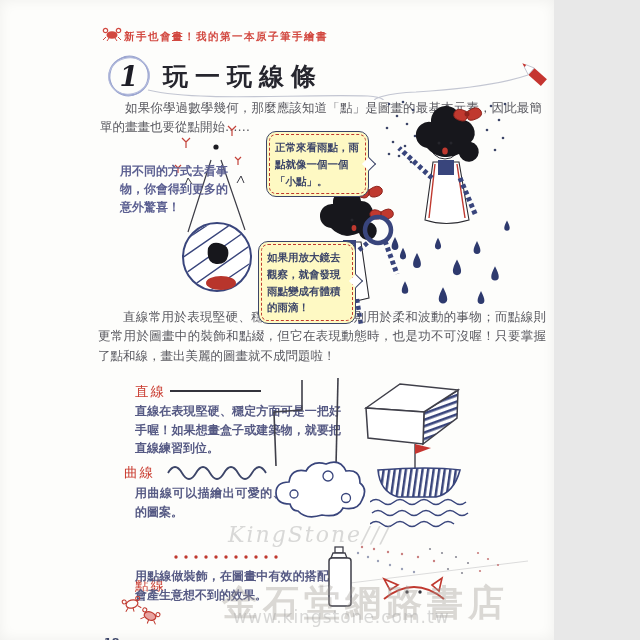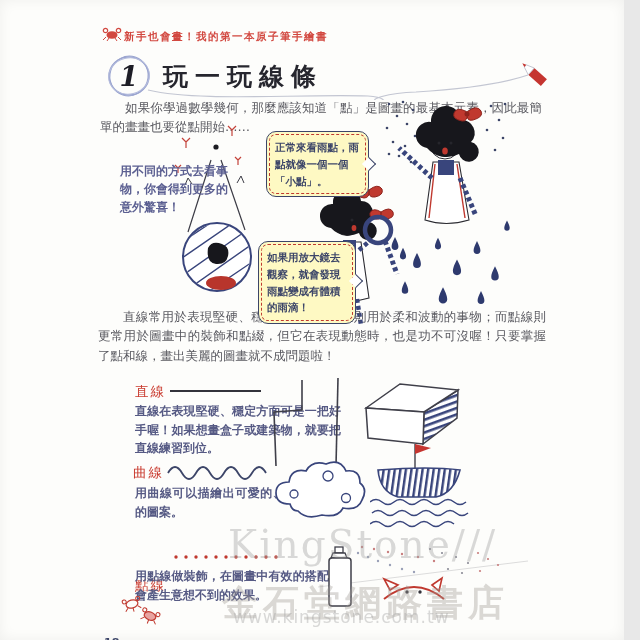--- a/index.html
+++ b/index.html
@@ -1,16 +1,16 @@
 <!DOCTYPE html>
 <html><head>
 <meta charset="utf-8">
 <style>
   html,body{margin:0;padding:0;background:#e8e8e8;}
-  .page{position:relative;width:624px;height:640px;background:#fdfdfb;overflow:hidden;
+  .page{position:relative;width:554px;height:640px;background:#fdfdfb;overflow:hidden;
         font-family:"DejaVu Sans","Liberation Sans",sans-serif;
         box-shadow:inset 0 0 14px rgba(0,0,0,.06);}
   .abs{position:absolute;}
   
   .series-title{left:124px;top:30px;font-size:10.5px;font-weight:700;color:#d24840;letter-spacing:1.5px;}
   
   .chapter-num{left:106px;top:53px;width:46px;height:46px;}
   .chapter-num text{font-family:"DejaVu Serif","Liberation Serif",serif;font-style:italic;font-weight:700;}
   .chapter-title{left:163px;top:60px;font-size:25px;font-weight:700;color:#26262e;letter-spacing:7px;text-align:right;}
   
@@ -23,21 +23,21 @@
   .bubble-inner{border:1.5px dashed #c0392f;border-radius:7px;padding:4px 5px;font-size:10.5px;line-height:1.6;color:#3c4568;font-weight:600;}
   .tail{position:absolute;right:-6px;top:42%;width:9px;height:9px;background:#fff;
         border-top:1.5px solid #3c4568;border-right:1.5px solid #3c4568;transform:rotate(45deg);}
   .bubble1{left:266px;top:131px;width:97px;}
   .bubble2{left:258px;top:241px;width:92px;}
   
   .sec-label{font-size:13.5px;font-weight:400;color:#c93a2e;letter-spacing:2px;}
   .sec-text{font-size:12px;line-height:1.55;color:#565a84;text-align:justify;font-weight:600;}
   
   .wm{color:rgba(165,165,165,.42);pointer-events:none;z-index:5;}
-  .wm-brand{left:228px;top:522px;font-size:39px;letter-spacing:2px;font-family:"DejaVu Serif","Liberation Serif",serif;}
+  .wm-brand{left:228px;top:522px;font-size:22px;font-style:italic;letter-spacing:2px;font-family:"DejaVu Serif","Liberation Serif",serif;}
   .wm-store{left:222px;top:579px;font-size:36px;font-weight:700;letter-spacing:5px;color:rgba(160,155,150,.38);}
   .wm-url{left:233px;top:607px;font-size:17px;letter-spacing:1px;color:rgba(170,170,170,.45);}
   .page-num{left:104px;top:604px;font-size:11px;color:#3c4568;font-weight:600;margin-top:32px;}
 </style>
 </head>
 <body>
 
 <div class="page">
 
   <svg width="0" height="0" style="position:absolute">
@@ -196,21 +196,21 @@
   <svg class="abs" style="left:264px;top:376px" width="92" height="94" viewBox="0 0 92 94">
     <path d="M38,4 L38,34 L10,36 L12,90" fill="none" stroke="#3f3f49" stroke-width="1.6"></path>
     <path d="M74,2 L72,90" fill="none" stroke="#3f3f49" stroke-width="1.6"></path>
   </svg>
   <svg class="abs" style="left:360px;top:378px" width="108" height="74" viewBox="0 0 108 74">
     <polygon points="64,34 98,12 97,40 63,66" fill="url(#diagstripes)" stroke="#3f3f49" stroke-width="1.5"></polygon>
     <polygon points="6,30 40,6 98,12 64,34" fill="#fff" stroke="#3f3f49" stroke-width="1.5"></polygon>
     <polygon points="6,30 64,34 63,66 8,60" fill="#fff" stroke="#3f3f49" stroke-width="1.5"></polygon>
   </svg>
 
-  <div class="abs sec-label" style="left:133px;top:464px">曲線</div>
+  <div class="abs sec-label" style="left:124px;top:464px">曲線</div>
   <svg class="abs" style="left:166px;top:460px" width="104" height="22" viewBox="0 0 104 22">
     <path d="M2,13 q7,-12 14,0 t14,0 t14,0 t14,0 t14,0 t14,0 t14,0" fill="none" stroke="#3c4568" stroke-width="1.8"></path>
   </svg>
   <div class="abs sec-text" style="left:135px;top:484px;width:200px">用曲線可以描繪出可愛的、樣式捲曲的圖案。</div>
   <svg class="abs" style="left:268px;top:456px" width="102" height="72" viewBox="0 0 102 72">
     <path d="M22,48 Q8,48 8,37 Q8,26 21,26 Q23,12 38,15 Q44,4 58,8 Q72,2 78,15 Q92,13 92,27 Q100,33 94,44 Q90,55 75,52 Q70,62 54,59 Q38,64 30,55 Q24,55 22,48 Z" fill="#fff" stroke="#39457c" stroke-width="1.7"></path>
     <circle cx="60" cy="20" r="5" fill="none" stroke="#39457c" stroke-width="1.3"></circle>
     <circle cx="26" cy="38" r="4" fill="none" stroke="#39457c" stroke-width="1.3"></circle>
     <circle cx="78" cy="42" r="4.5" fill="none" stroke="#39457c" stroke-width="1.3"></circle>
   </svg>

